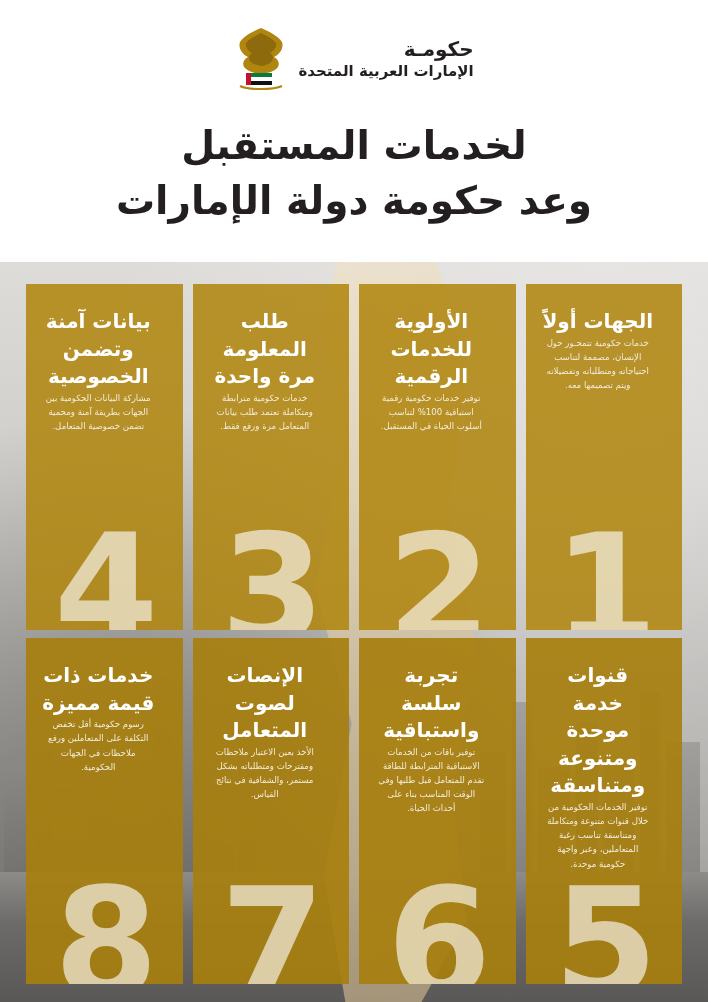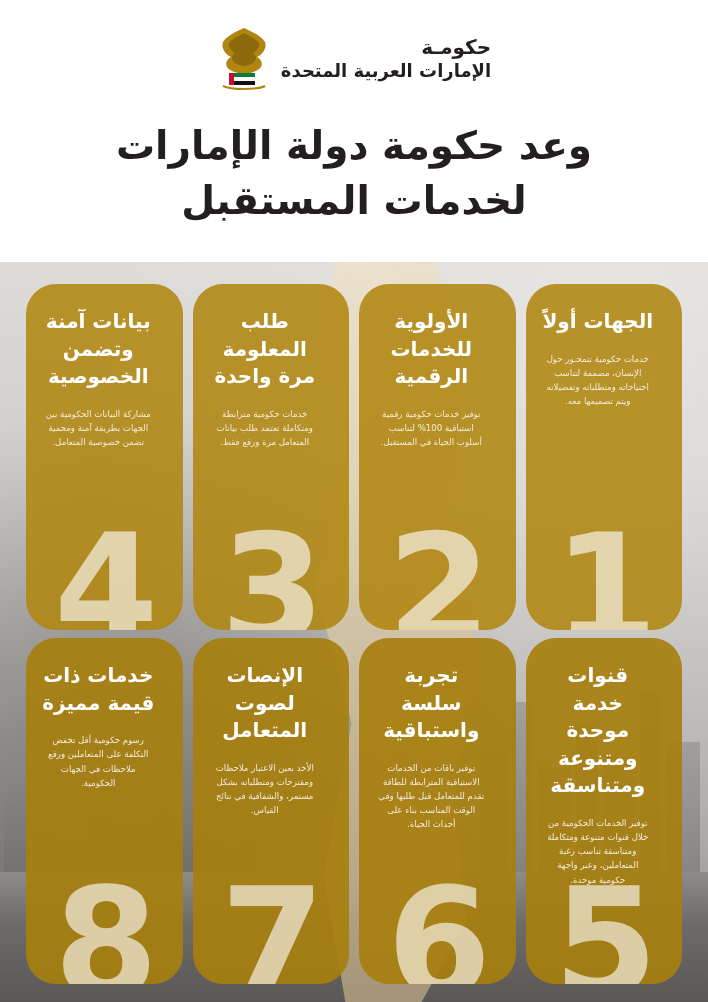--- a/index.html
+++ b/index.html
@@ -38,21 +38,21 @@
     text-align: right;
     line-height: 1.25;
   }
   .logo-text .l1 {
     font-size: 20px;
     font-weight: bold;
     color: #231f20;
     letter-spacing: 1px;
   }
   .logo-text .l2 {
-    font-size: 18px;
+    font-size: 15px;
     font-weight: bold;
     color: #231f20;
   }
 
   .title {
     margin-top: 26px;
     text-align: center;
     color: #231f20;
     font-weight: bold;
     font-size: 39px;
@@ -126,32 +126,31 @@
     padding: 22px 26px 18px 26px;
     column-gap: 10px;
     row-gap: 8px;
   }
   .cell {
     position: relative;
     background: rgba(176,134,16,0.88);
     overflow: hidden;
     padding: 24px 26px 10px 14px;
     color: #ffffff;
-    border-radius: 30px;
   }
   .cell.dark { background: rgba(167,127,14,0.92); }
   .cell .c-title {
     font-size: 20px;
     font-weight: bold;
     line-height: 1.38;
     text-align: center;
     color: #ffffff;
   }
   .cell .c-desc {
-    margin-top: 16px;
+    margin-top: 0;
     font-size: 8.6px;
     line-height: 1.65;
     text-align: center;
     color: #f3ecdc;
     padding: 0 4px;
   }
   .cell .c-num {
     position: absolute;
     left: 0; right: 0;
     bottom: -34px;
@@ -184,22 +183,22 @@
           <rect x="16" y="47" width="22" height="4" fill="#0b7a3b"></rect>
           <rect x="16" y="51" width="22" height="4" fill="#ffffff"></rect>
           <rect x="16" y="55" width="22" height="4" fill="#111111"></rect>
           <rect x="12" y="47" width="5" height="12" fill="#c8102e"></rect>
           <path d="M6 60 C14 64 40 64 48 60" fill="none" stroke="#b08610" stroke-width="2"></path>
         </svg>
       </div>
     </div>
 
     <div class="title">
+      <span class="ln ln2">لخدمات المستقبل</span>
       <span class="ln ln1">وعد حكومة دولة الإمارات</span>
-      <span class="ln ln2">لخدمات المستقبل</span>
     </div>
   </div>
 
   <div class="board">
     <div class="photo">
       <div class="sky-haze"></div>
       <div class="city">
         <i style="left:4px;  width:26px; height:120px;"></i>
         <i style="left:34px; width:18px; height:165px;"></i>
         <i style="left:56px; width:30px; height:100px;"></i>

